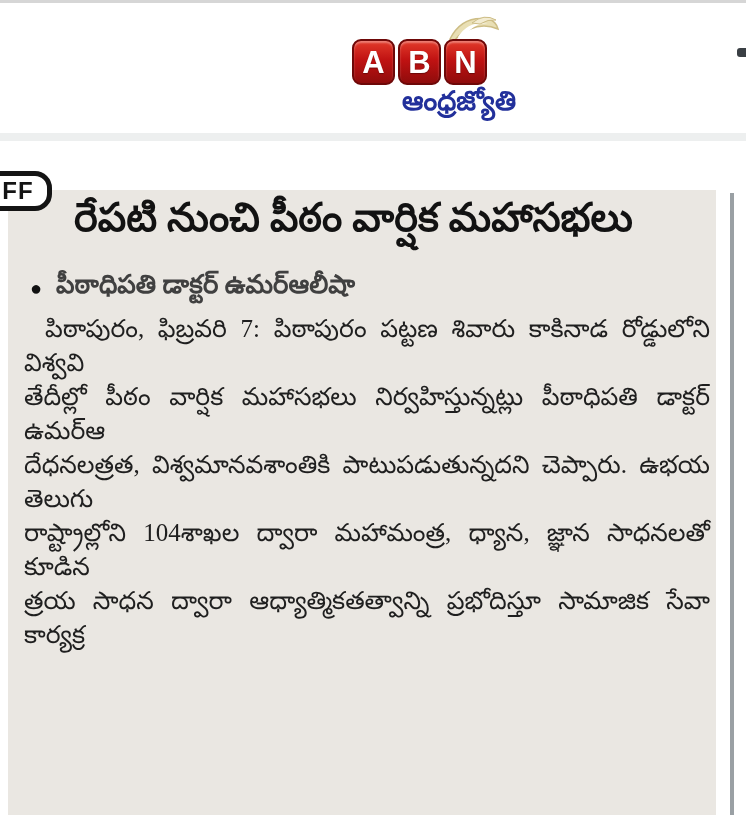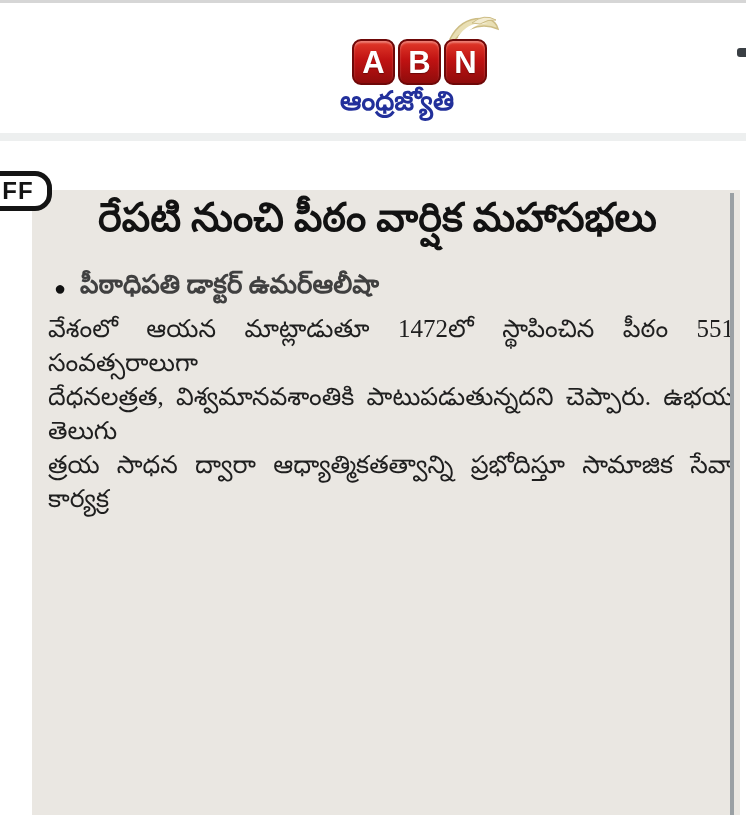--- a/index.html
+++ b/index.html
@@ -18,30 +18,30 @@
     background:linear-gradient(180deg,#e23a2a 0%,#c01212 45%,#8f0c0c 100%);
     border:2px solid #6e0808;box-sizing:border-box;
     display:flex;align-items:center;justify-content:center;
     box-shadow:inset 0 2px 2px rgba(255,255,255,.35);
   }
   .abn-sq span{
     font-family:"Liberation Sans", sans-serif;font-weight:800;font-size:31px;
     color:#ffffff;line-height:1;text-shadow:0 1px 1px rgba(0,0,0,.35);
   }
   .logo-telugu{
-    position:absolute;left:-12px;top:76px;width:176px;text-align:left;
+    position:absolute;left:-12px;top:76px;width:176px;text-align:right;
     font-weight:700;font-size:27px;line-height:1.1;color:#22309b;
     font-family:"Liberation Serif", serif;
   }
   .corner-dash{position:absolute;left:737px;top:45px;width:9px;height:9px;background:#3a3f44;border-radius:3px 0 0 3px;}
   .header-divider{position:absolute;left:0;top:133px;width:746px;height:8px;background:#edefef;}
   
   .article-card{
     position:absolute;left:8px;top:190px;width:708px;height:625px;
-    background:#eae7e2;color:#1c1c1c;margin-left:24px;
+    background:#eae7e2;color:#1c1c1c;
   }
   .ff-badge{
     position:absolute;left:-26px;top:171px;width:78px;height:40px;
     background:#ffffff;border:5px solid #141414;border-radius:17px;
     box-sizing:border-box;display:flex;align-items:center;justify-content:center;
     z-index:6;
   }
   .ff-badge span{
     font-family:"Liberation Sans", sans-serif;font-weight:800;font-size:24px;
     color:#141414;letter-spacing:1px;padding-left:10px;line-height:1;
@@ -101,22 +101,24 @@
 
   <section class="article-card">
     <h1 class="headline">రేపటి నుంచి పీఠం వార్షిక మహాసభలు</h1>
 
     <div class="subhead">
       <span class="bullet">●</span>
       <span class="subhead-text">పీఠాధిపతి డాక్టర్ ఉమర్ఆలీషా</span>
     </div>
 
     <div class="body-text">
-      <div class="body-line">వేశంలో ఆయన మాట్లాడుతూ 1472లో స్థాపించిన పీఠం 551 సంవత్సరాలుగా</div>
+      <div class="body-line first">పిఠాపురం, ఫిబ్రవరి 7: పిఠాపురం పట్టణ శివారు కాకినాడ రోడ్డులోని విశ్వవి</div>
+      <div class="body-line">తేదీల్లో పీఠం వార్షిక మహాసభలు నిర్వహిస్తున్నట్లు పీఠాధిపతి డాక్టర్ ఉమర్ఆ</div>
       <div class="body-line">దేధనలత్రత, విశ్వమానవశాంతికి పాటుపడుతున్నదని చెప్పారు. ఉభయ తెలుగు</div>
+      <div class="body-line">రాష్ట్రాల్లోని 104శాఖల ద్వారా మహామంత్ర, ధ్యాన, జ్ఞాన సాధనలతో కూడిన</div>
       <div class="body-line">త్రయ సాధన ద్వారా ఆధ్యాత్మికతత్వాన్ని ప్రభోదిస్తూ సామాజిక సేవా కార్యక్ర</div>
 
     </div>
   </section>
 
   <div class="v-rule"></div>
 
 </div>
 
 </body></html>

